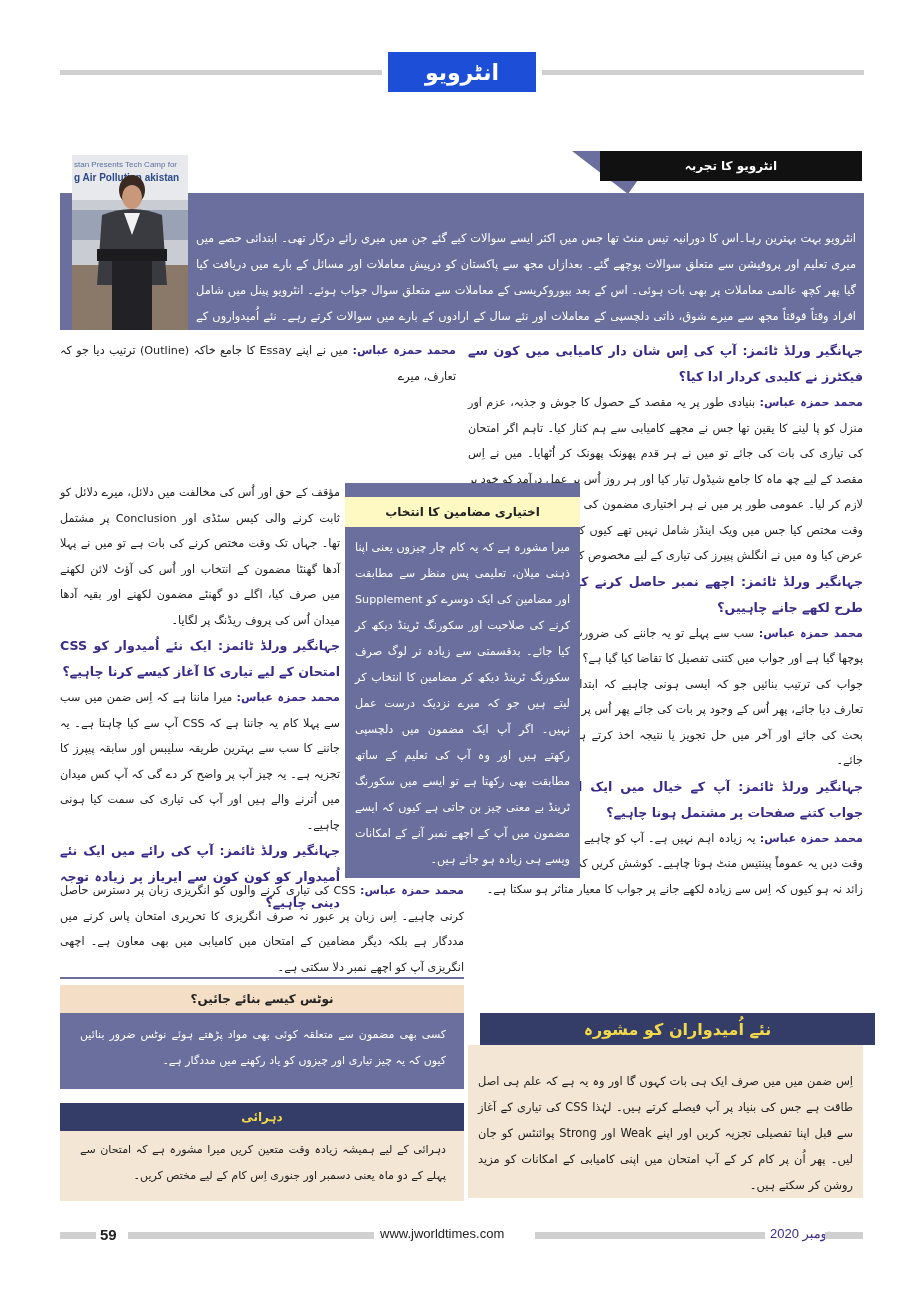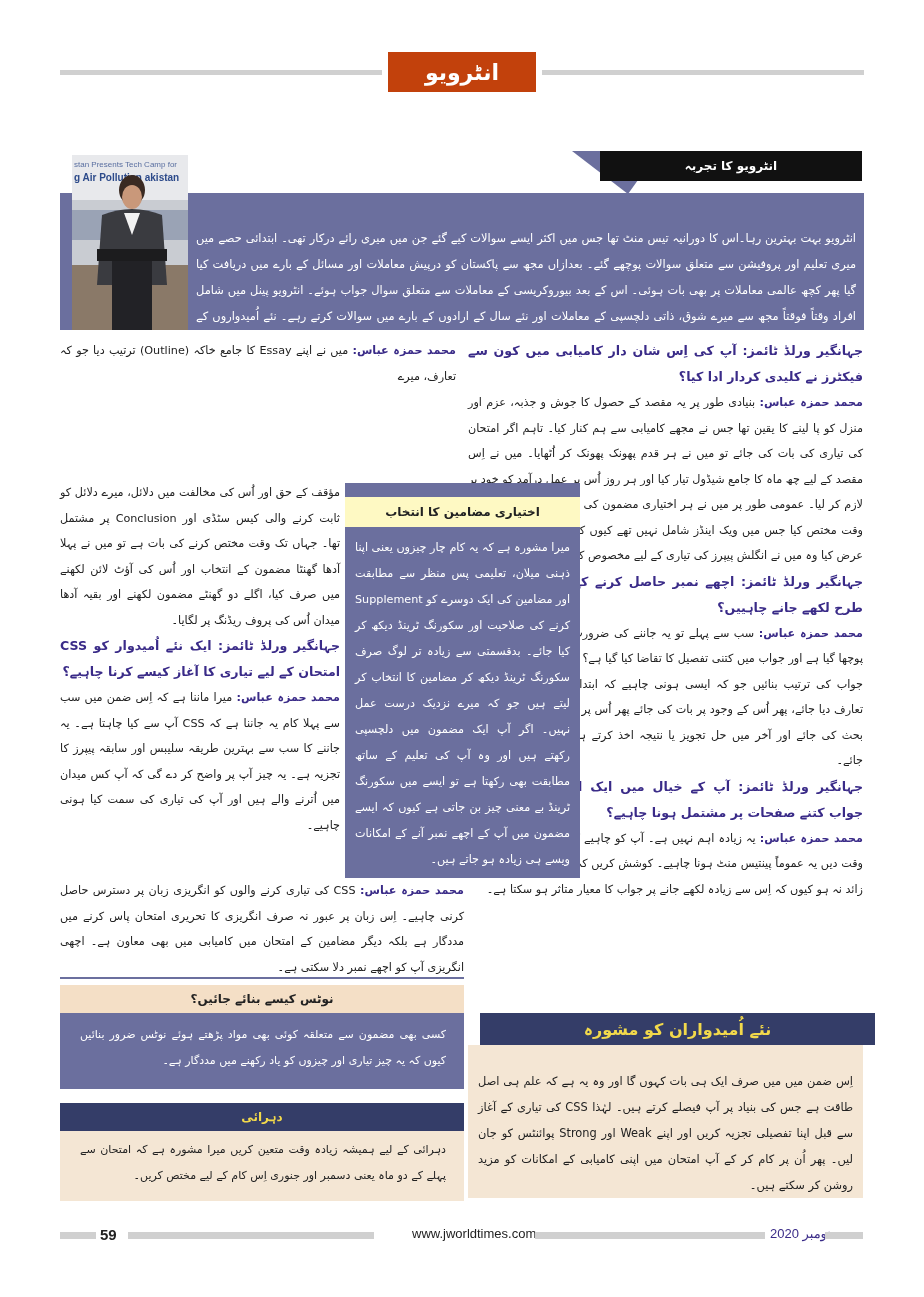--- a/index.html
+++ b/index.html
@@ -3,21 +3,21 @@
 <meta charset="utf-8">
 <style>
   html, body { margin:0; padding:0; background:#ffffff; }
   body { width:924px; height:1297px; position:relative; overflow:hidden;
          font-family:"DejaVu Sans", sans-serif; color:#1a1a1a; }
   .abs { position:absolute; }
   .rtl { direction:rtl; text-align:justify; text-align-last:right; }
   .hr-gray { background:#d0d0d0; height:5px; }
 
   
-  #section-badge { left:388px; top:52px; width:148px; height:40px; background:#c2410c;
+  #section-badge { left:388px; top:52px; width:148px; height:40px; background:#1d4ed8;
     color:#fff; font-size:22px; font-weight:bold; display:flex; align-items:center; justify-content:center; }
 
   
   #exp-bar { left:600px; top:151px; width:262px; height:30px; background:#111; color:#fff;
     font-size:12px; font-weight:bold; display:flex; align-items:center; justify-content:center; }
   #exp-tri-svg { left:568px; top:150px; }
 
   
   #intro-box { left:60px; top:193px; width:804px; height:137px; background:#6b6f9e; }
   #photo { left:72px; top:155px; width:116px; height:175px; background:#6f7480; overflow:hidden; }
@@ -52,21 +52,21 @@
 
   
   #adv-head { left:468px; top:1013px; width:395px; height:32px; background:#343d68; color:#f2d94b;
     font-size:16px; font-weight:bold; display:flex; align-items:center; justify-content:center;margin-left:12px; }
   #adv-body { left:468px; top:1045px; width:395px; height:153px; background:#f4e6d4; }
   #adv-text { left:478px; top:1068px; width:375px; color:#222; font-size:11.4px; line-height:26px; }
 
   
   .foot { font-family:"Liberation Sans", sans-serif; }
   #page-num { left:100px; top:1226px; font-size:15px; font-weight:bold; color:#222; }
-  #site { left:380px; top:1226px; font-size:13px; color:#222;margin-left:32px; }
+  #site { left:380px; top:1226px; font-size:13px; color:#222; }
   #issue { left:770px; top:1226px; font-size:13px; color:#3a2b88; }
 </style>
 </head>
 <body>
 
 <div class="abs hr-gray" style="left:60px;top:70px;width:322px;"></div>
 <div class="abs hr-gray" style="left:542px;top:70px;width:322px;"></div>
 <div class="abs" id="section-badge">انٹرویو</div>
 
 <svg class="abs" id="exp-tri-svg" width="70" height="45">
@@ -103,20 +103,21 @@
 </div>
 
 <div class="abs rtl body-text" id="col-left-top">
   <div><span class="speaker">محمد حمزہ عباس:</span><span> میں نے اپنے Essay کا جامع خاکہ (Outline) ترتیب دیا جو کہ تعارف، میرے</span></div>
 </div>
 
 <div class="abs rtl body-text" id="col-left-mid">
   <div>مؤقف کے حق اور اُس کی مخالفت میں دلائل، میرے دلائل کو ثابت کرنے والی کیس سٹڈی اور Conclusion پر مشتمل تھا۔ جہاں تک وقت مختص کرنے کی بات ہے تو میں نے پہلا آدھا گھنٹا مضمون کے انتخاب اور اُس کی آؤٹ لائن لکھنے میں صرف کیا، اگلے دو گھنٹے مضمون لکھنے اور بقیہ آدھا میدان اُس کی پروف ریڈنگ پر لگایا۔</div>
   <div class="q">جہانگیر ورلڈ ٹائمز: ایک نئے اُمیدوار کو CSS امتحان کے لیے تیاری کا آغاز کیسے کرنا چاہیے؟</div>
   <div><span class="speaker">محمد حمزہ عباس:</span><span> میرا ماننا ہے کہ اِس ضمن میں سب سے پہلا کام یہ جاننا ہے کہ CSS آپ سے کیا چاہتا ہے۔ یہ جاننے کا سب سے بہترین طریقہ سلیبس اور سابقہ پیپرز کا تجزیہ ہے۔ یہ چیز آپ پر واضح کر دے گی کہ آپ کس میدان میں اُترنے والے ہیں اور آپ کی تیاری کی سمت کیا ہونی چاہیے۔</span></div>
+  <div class="q">جہانگیر ورلڈ ٹائمز: آپ کی رائے میں ایک نئے اُمیدوار کو کون کون سے ایریاز پر زیادہ توجہ دینی چاہیے؟</div>
 </div>
 
 <div class="abs rtl body-text" id="col-left-bottom">
   <div><span class="speaker">محمد حمزہ عباس:</span><span> CSS کی تیاری کرنے والوں کو انگریزی زبان پر دسترس حاصل کرنی چاہیے۔ اِس زبان پر عبور نہ صرف انگریزی کا تحریری امتحان پاس کرنے میں مددگار ہے بلکہ دیگر مضامین کے امتحان میں کامیابی میں بھی معاون ہے۔ اچھی انگریزی آپ کو اچھے نمبر دلا سکتی ہے۔</span></div>
 </div>
 
 <div class="abs" id="side-box"></div>
 <div class="abs" id="side-head">اختیاری مضامین کا انتخاب</div>
 <div class="abs rtl" id="side-text">میرا مشورہ ہے کہ یہ کام چار چیزوں یعنی اپنا ذہنی میلان، تعلیمی پس منظر سے مطابقت اور مضامین کی ایک دوسرے کو Supplement کرنے کی صلاحیت اور سکورنگ ٹرینڈ دیکھ کر کیا جائے۔ بدقسمتی سے زیادہ تر لوگ صرف سکورنگ ٹرینڈ دیکھ کر مضامین کا انتخاب کر لیتے ہیں جو کہ میرے نزدیک درست عمل نہیں۔ اگر آپ ایک مضمون میں دلچسپی رکھتے ہیں اور وہ آپ کی تعلیم کے ساتھ مطابقت بھی رکھتا ہے تو ایسے میں سکورنگ ٹرینڈ بے معنی چیز بن جاتی ہے کیوں کہ ایسے مضمون میں آپ کے اچھے نمبر آنے کے امکانات ویسے ہی زیادہ ہو جاتے ہیں۔</div>
 

